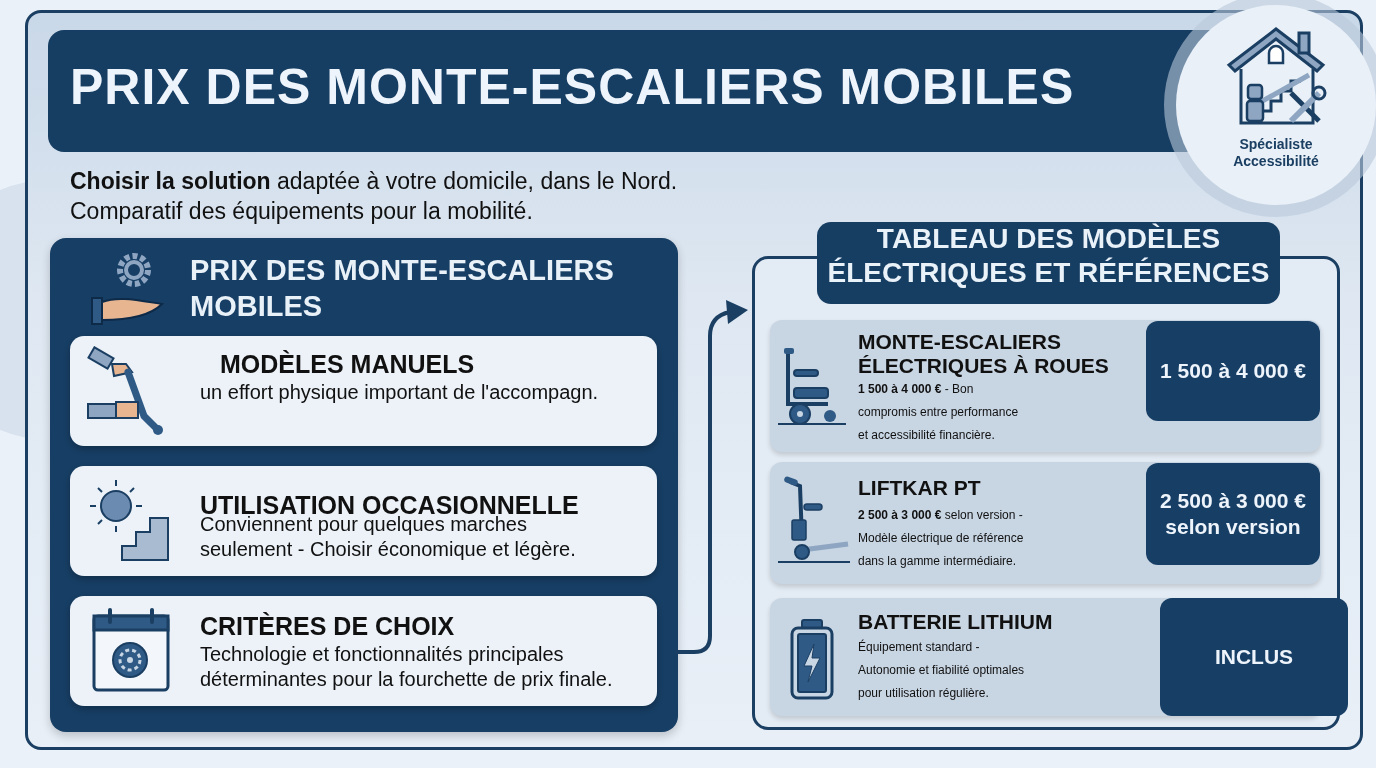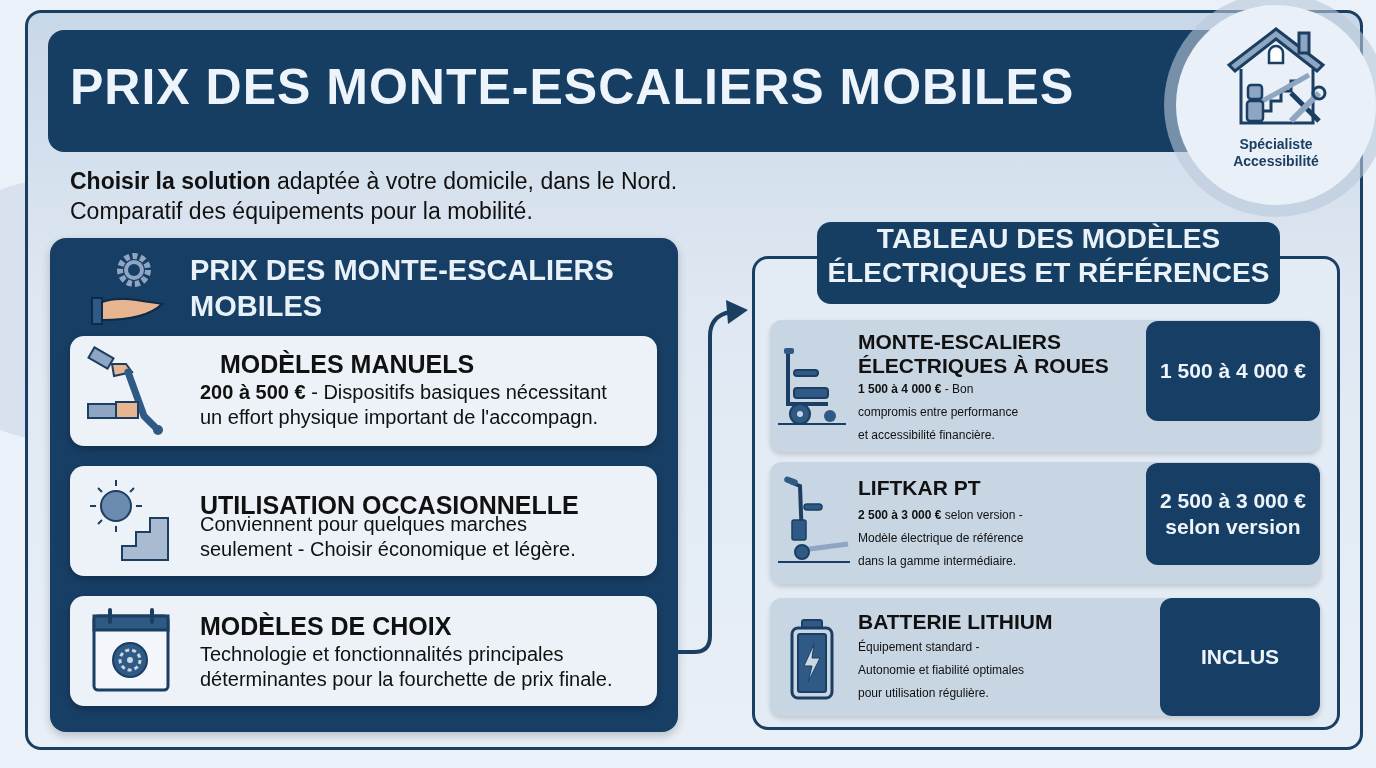--- a/index.html
+++ b/index.html
@@ -74,21 +74,20 @@
     <svg style="position:absolute;left:14px;top:10px;" width="100" height="92" viewBox="0 0 100 92">
       <rect x="6" y="6" width="22" height="12" fill="#8ea6c2" stroke="#1b3f63" stroke-width="2" transform="rotate(30 17 12)"></rect>
       <path d="M28,18 h14 l6,8 -18,4z" fill="#e8b591" stroke="#1b3f63" stroke-width="2"></path>
       <path d="M44,26 L60,70 L72,82" fill="none" stroke="#2f5a86" stroke-width="7" stroke-linecap="round"></path>
       <circle cx="74" cy="84" r="5" fill="#2f5a86"></circle>
       <rect x="4" y="58" width="28" height="14" fill="#8ea6c2" stroke="#1b3f63" stroke-width="2"></rect>
       <path d="M32,56 h22 v16 h-22z" fill="#e8b591" stroke="#1b3f63" stroke-width="2"></path>
     </svg>
     <div class="card-title" style="top:14px;margin-left:20px;">MODÈLES MANUELS</div>
     <div class="card-desc" style="top:44px;">
-      <div><b>200 à 500 €</b><span> - Dispositifs basiques nécessitant</span></div>
       <div>un effort physique important de l'accompagn.</div>
     </div>
   </div>
 
   <div class="card" style="top:228px;height:110px;">
     <svg style="position:absolute;left:18px;top:12px;" width="90" height="90" viewBox="0 0 90 90">
       <circle cx="28" cy="28" r="15" fill="#6c8bb0" stroke="#1b3f63" stroke-width="2"></circle>
       <g stroke="#1b3f63" stroke-width="2">
         <line x1="28" y1="2" x2="28" y2="8"></line>
           <line x1="2" y1="28" x2="8" y2="28"></line>
@@ -110,21 +109,21 @@
   <div class="card" style="top:358px;height:110px;">
     <svg style="position:absolute;left:22px;top:12px;" width="80" height="86" viewBox="0 0 80 86">
       <rect x="2" y="8" width="74" height="74" rx="4" fill="#f3f6fa" stroke="#1b3f63" stroke-width="3"></rect>
       <rect x="2" y="8" width="74" height="14" fill="#2f5a86" stroke="#1b3f63" stroke-width="3"></rect>
       <line x1="18" y1="2" x2="18" y2="14" stroke="#1b3f63" stroke-width="4" stroke-linecap="round"></line>
       <line x1="60" y1="2" x2="60" y2="14" stroke="#1b3f63" stroke-width="4" stroke-linecap="round"></line>
       <circle cx="38" cy="52" r="17" fill="#2f5a86" stroke="#1b3f63" stroke-width="2"></circle>
       <circle cx="38" cy="52" r="10" fill="none" stroke="#c9d6e4" stroke-width="3" stroke-dasharray="4 3"></circle>
       <circle cx="38" cy="52" r="3" fill="#c9d6e4"></circle>
     </svg>
-    <div class="card-title" style="top:16px;">MODÈLES DE CHOIX</div>
+    <div class="card-title" style="top:16px;">CRITÈRES DE CHOIX</div>
     <div class="card-desc" style="top:46px;">
       <div>Technologie et fonctionnalités principales</div>
       <div>déterminantes pour la fourchette de prix finale.</div>
     </div>
   </div>
 </div>
 
 <svg style="position:absolute;left:676px;top:296px;" width="80" height="362" viewBox="0 0 80 362">
   <path d="M0,356 H18 Q34,356 34,340 V40 Q34,20 54,16" fill="none" stroke="#1b3f63" stroke-width="4"></path>
   <polygon points="50,4 72,14 52,28" fill="#1b3f63"></polygon>
@@ -194,15 +193,15 @@
   </svg>
   <div class="rcard-title" style="top:12px;">
     <div>BATTERIE LITHIUM</div>
   </div>
   <div class="rcard-desc" style="top:38px;">
     <div>Équipement standard -</div>
     <div>Autonomie et fiabilité optimales</div>
     <div>pour utilisation régulière.</div>
   </div>
 </div>
-<div class="price" style="left:1160px;top:598px;width:160px;height:118px;">
+<div class="price" style="left:1160px;top:598px;width:188px;height:118px;">
   <span>INCLUS</span>
 </div>
 
 </body></html>

